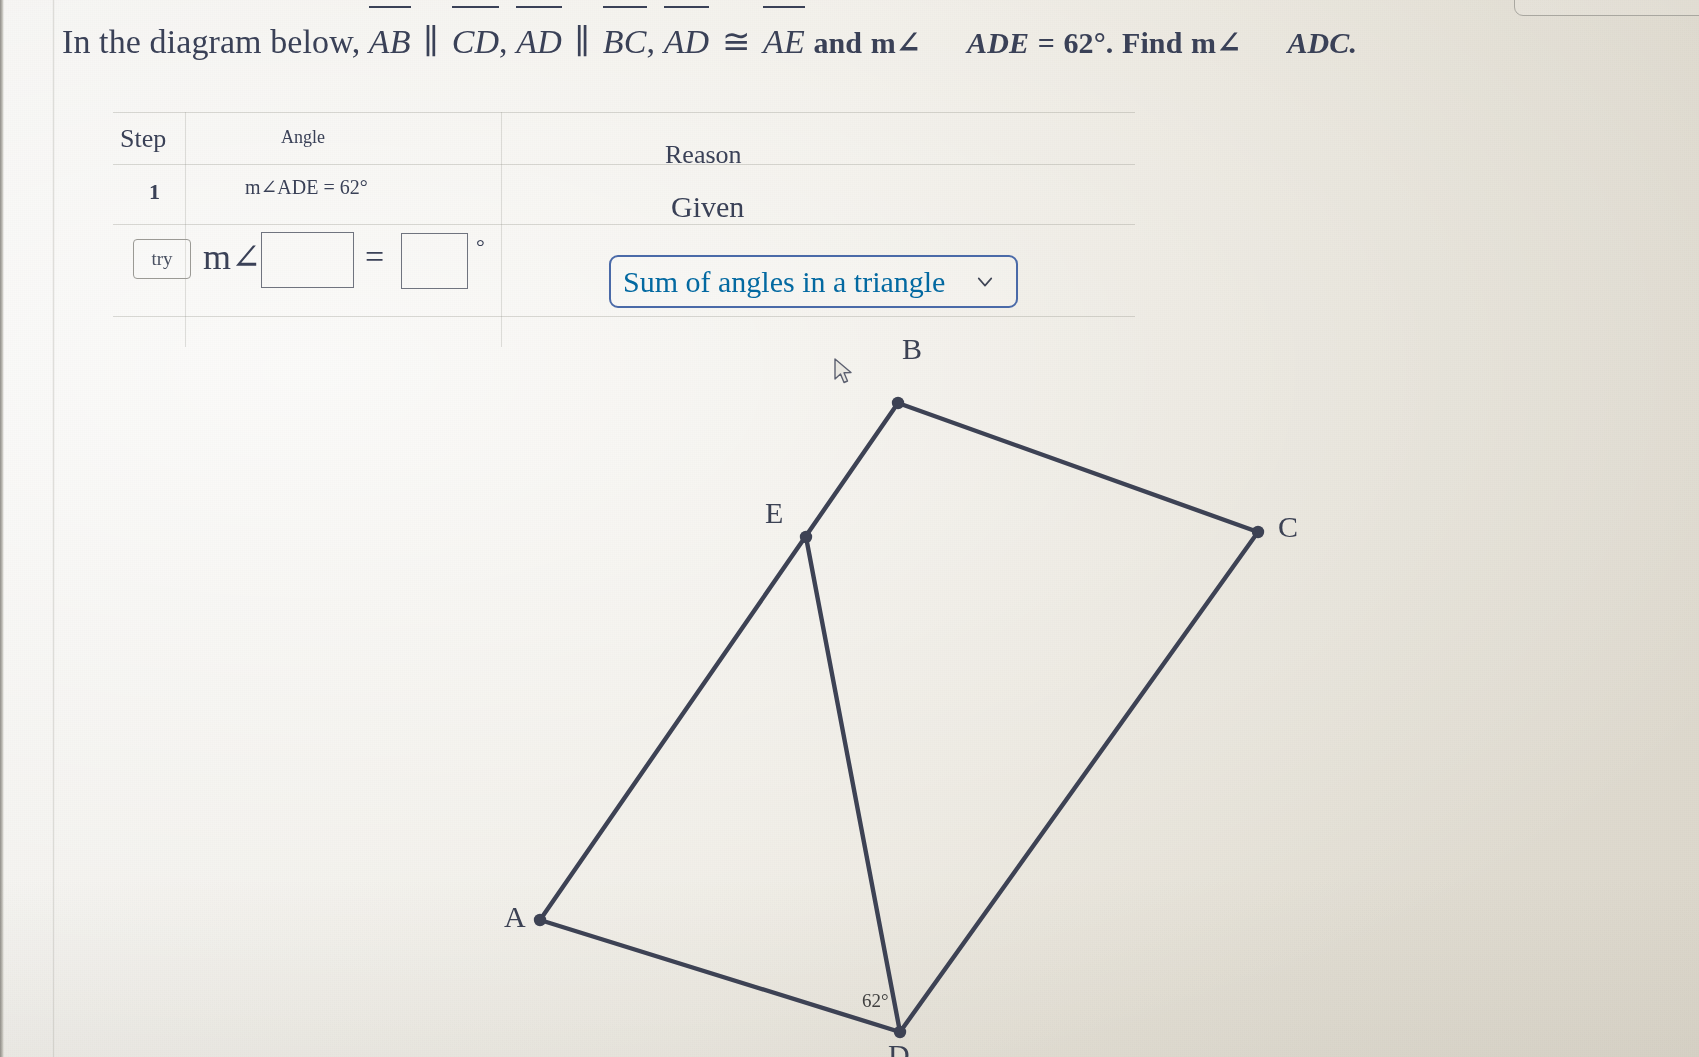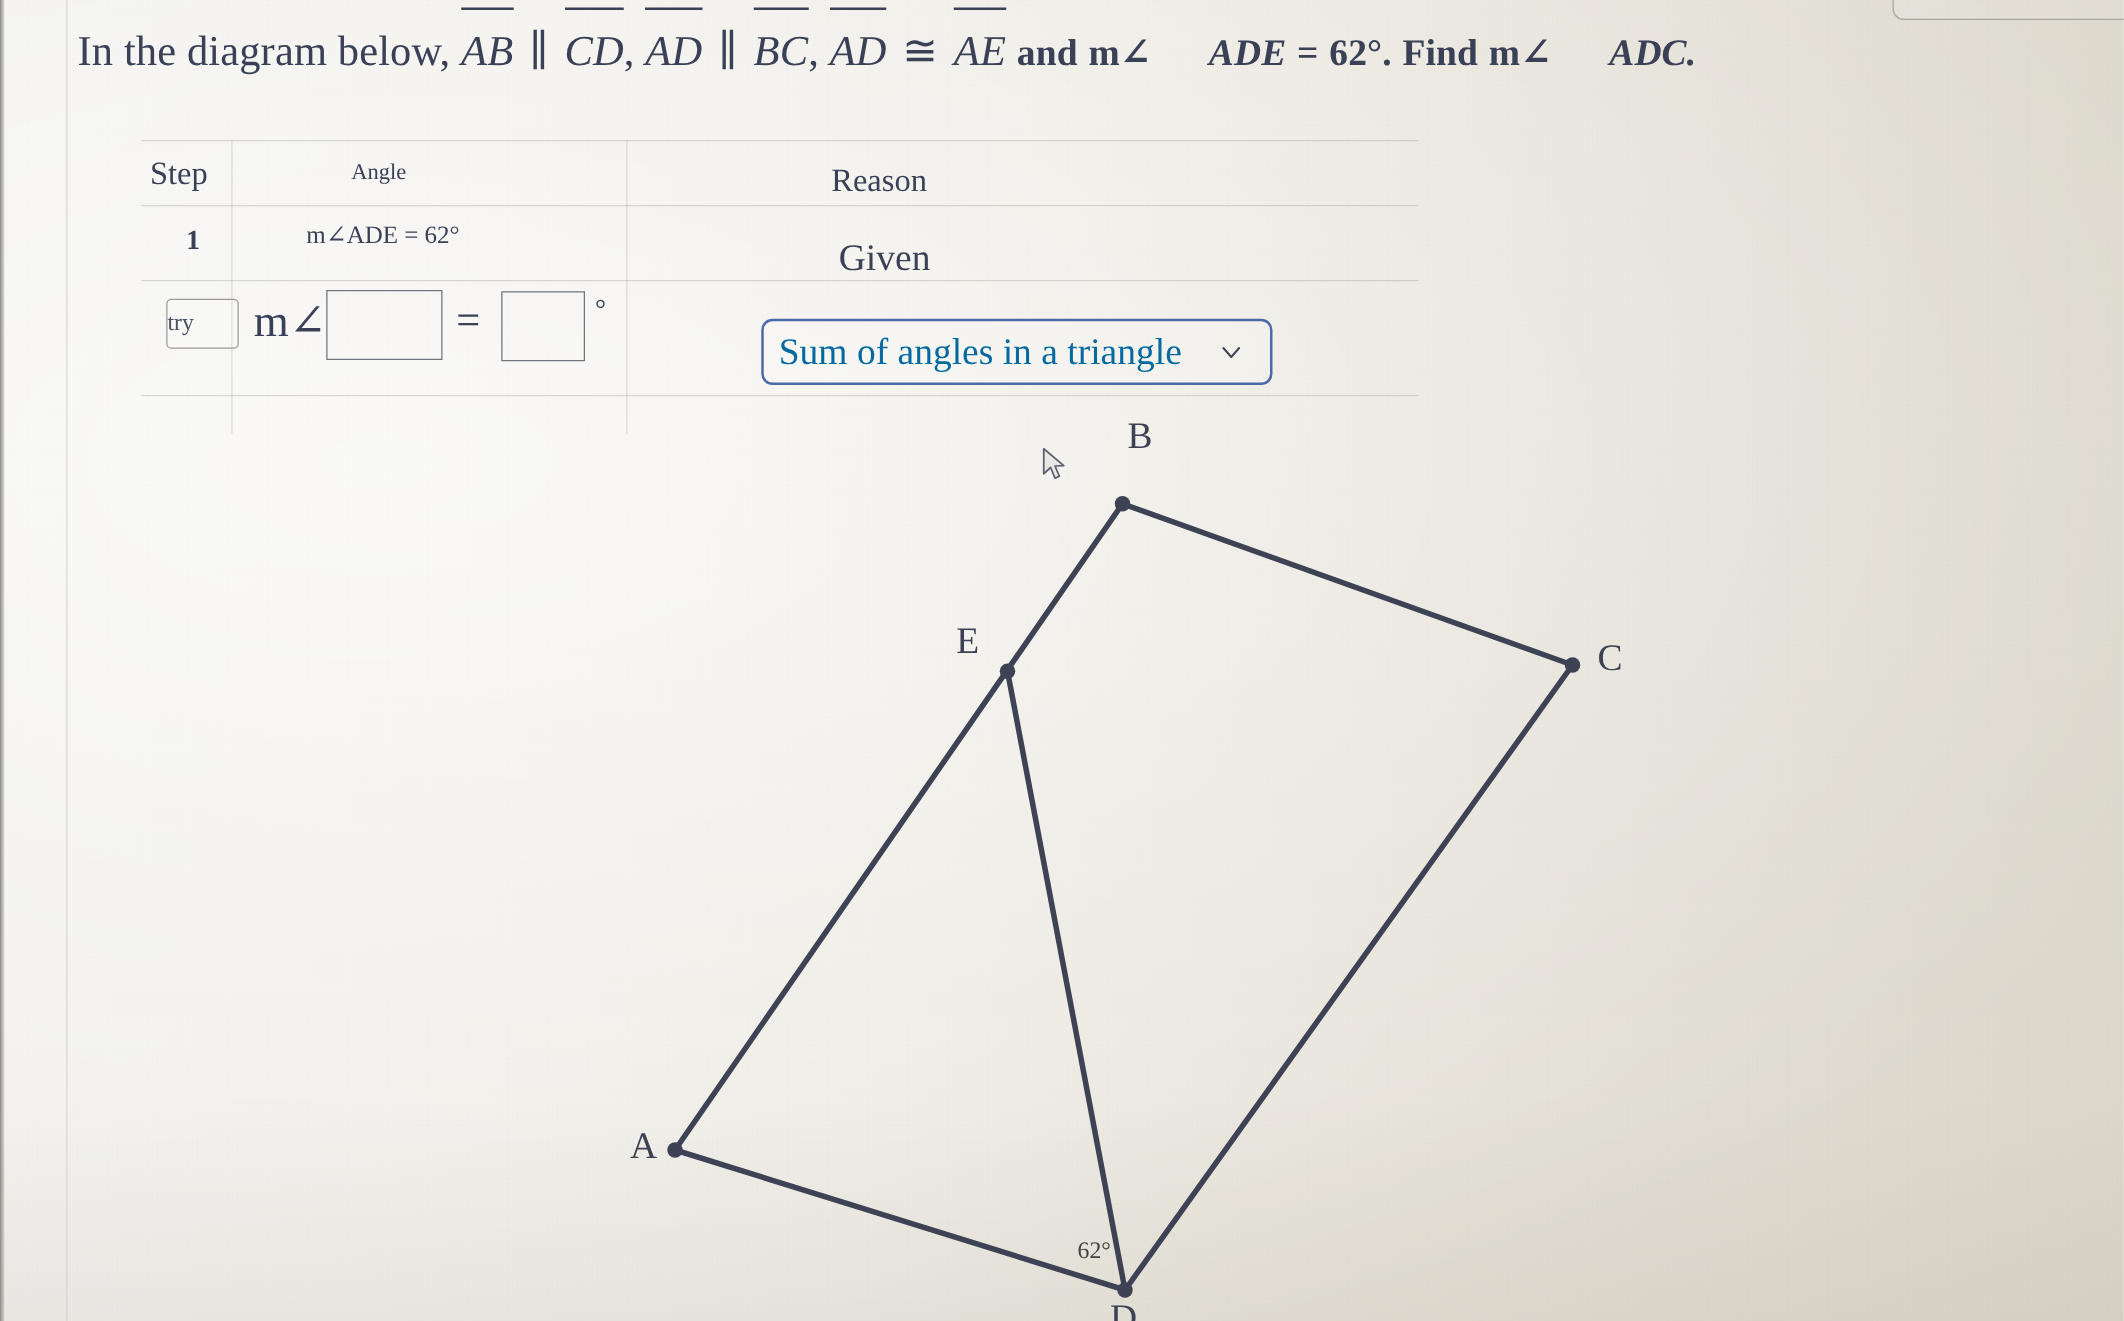--- a/index.html
+++ b/index.html
@@ -104,33 +104,33 @@
   .grid-line-v {
     position:absolute; top:0; height:100%;
     width:1px;
     background: rgba(140,138,130,.26);
   }
 
   .cell { position:absolute; color:#3a4157; }
 
   #h-step   { left: 7px;  top: 12px;  font-size: 26px; }
   #h-angle  { left: 168px;top: 15px;  font-size: 18px; }
-  #h-reason { left: 552px;top: 18px;  font-size: 26px; }
+  #h-reason { left: 552px;top: 28px;  font-size: 26px; }
 
   #r1-step   { left: 36px; top: 67px;  font-size: 22px; font-weight: 600;}
   #r1-angle  { left: 132px;top: 63px;  font-size: 20px; }
   #r1-reason { left: 558px;top: 78px;  font-size: 30px; }
 
   
   #try-btn {
     position:absolute; left: 20px; top: 127px;
     width: 58px; height: 40px;
     border:1.6px solid #9b9a95; border-radius:4px;
     background: rgba(255,255,255,.12);
-    display:flex; align-items:center; 
+    display:flex; align-items:center; justify-content:center;
     font-size:19px; color:#4a5162;
     cursor:pointer;
   }
   #mang-label {
     position:absolute; left: 90px; top: 124px;
     font-size: 36px; color:#3a4157;
   }
   .inputbox {
     position:absolute;
     border: 1.9px solid #70747f;

